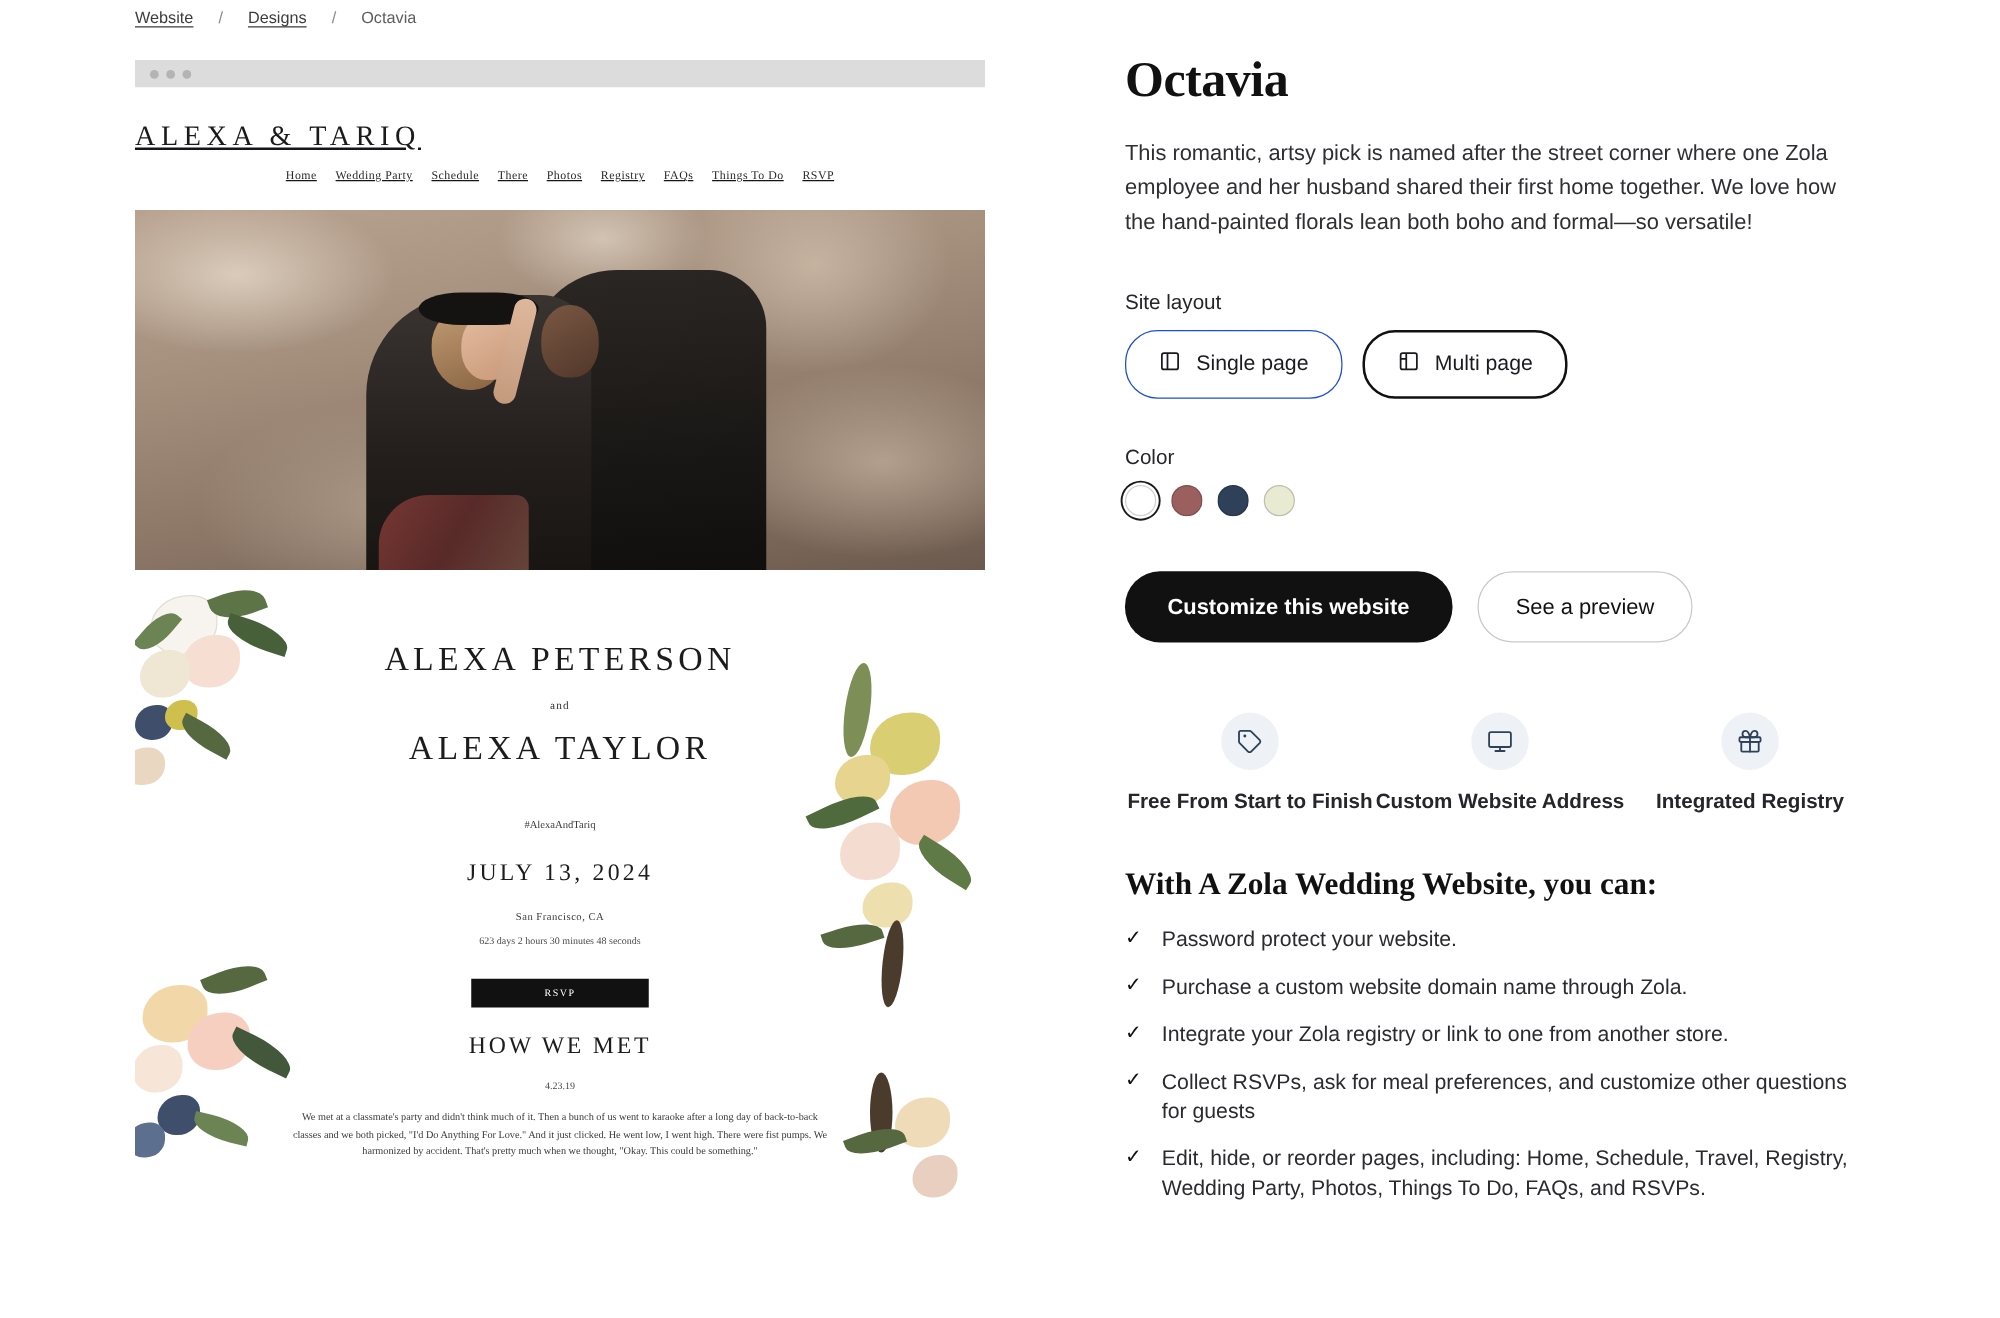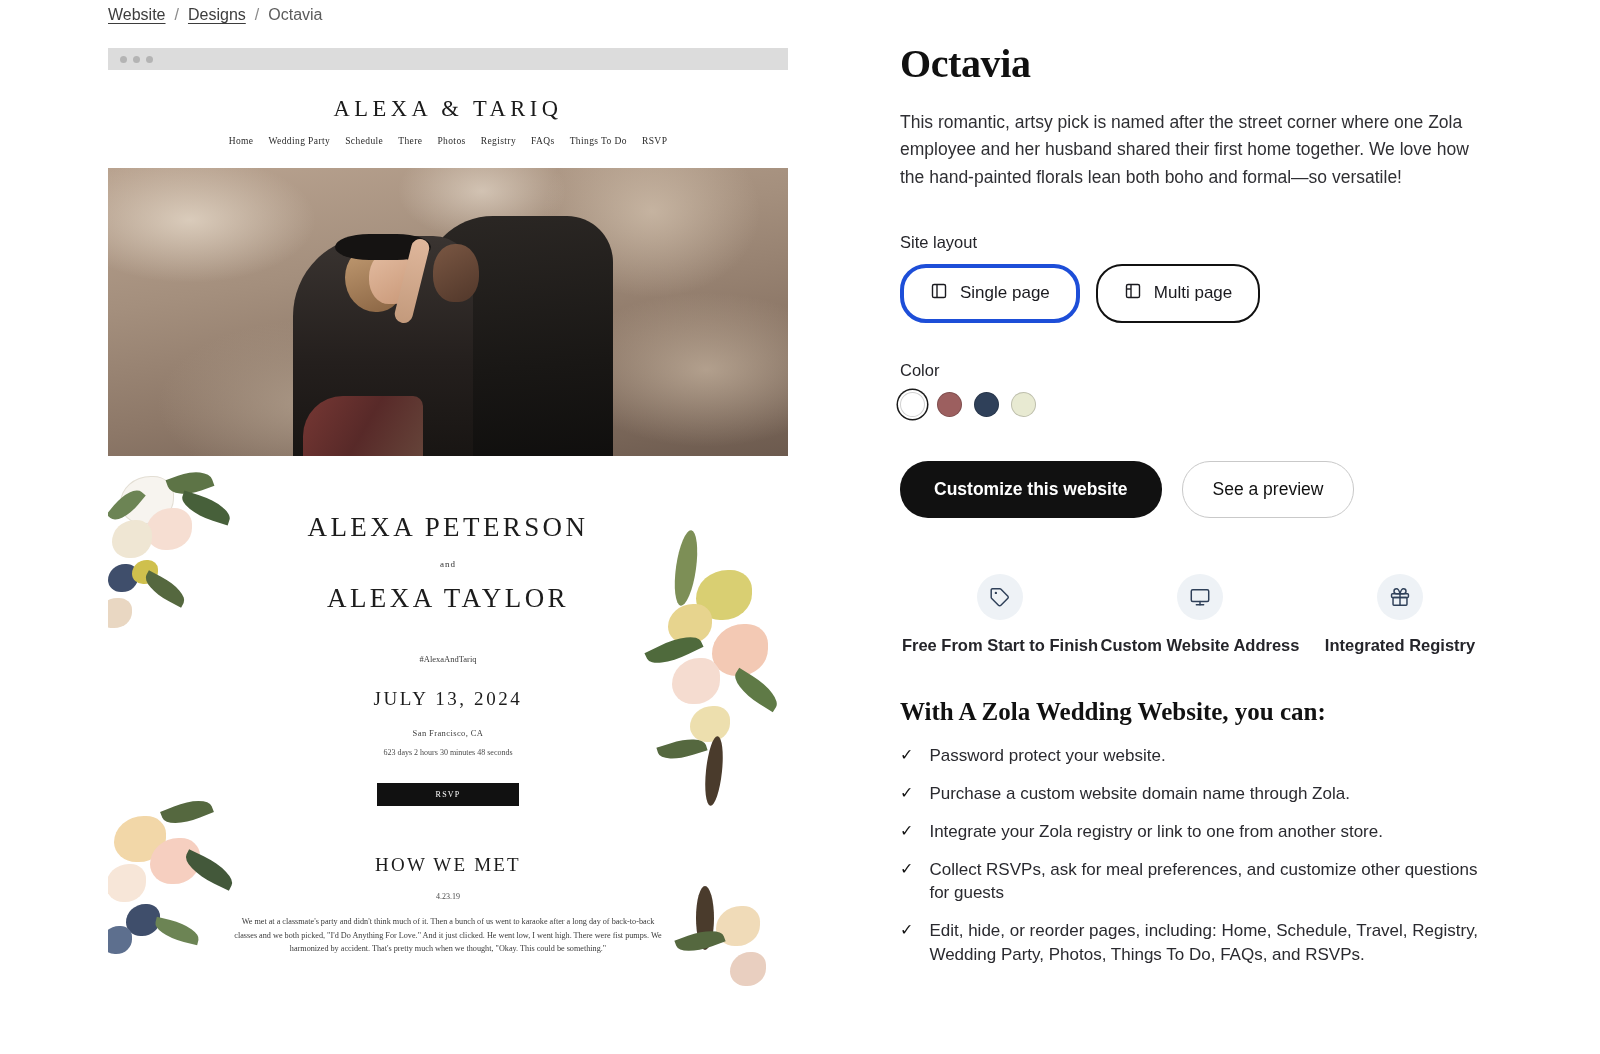--- a/index.html
+++ b/index.html
@@ -14,22 +14,22 @@
   .page {
     position: relative;
     width: 1600px; height: 1054px;
     padding: 0;
   }
 
   
   .breadcrumb {
     position: absolute;
     top: 6px; left: 108px;
-    display: flex; align-items: center; gap: 9px;
-    font-size: 16px;
+    display: flex; align-items: center; gap: 20px;
+    font-size: 13px;
     color: #3d3d3d;
   }
   .breadcrumb a {
     color: #3d3d3d;
     text-decoration: underline;
     text-underline-offset: 3px;
     cursor: pointer;
   }
   .breadcrumb .sep { color: #8a8a8a; text-decoration: none; }
   .breadcrumb .current { color: #5c5c5c; }
@@ -50,22 +50,22 @@
   }
   .dot { width: 7px; height: 7px; border-radius: 50%; background: #b4b4b4; }
 
   .site {
     background: #fff;
     height: 984px;
     overflow: hidden;
     position: relative;
   }
   .site-head {
-    text-align: center;
     padding: 26px 0 10px;
+    text-decoration: underline;
   }
   .site-title {
     font-family: "Liberation Serif", serif;
     font-size: 22.5px;
     letter-spacing: 4.5px;
     color: #1a1a1a;
   }
   .site-nav {
     margin-top: 14px;
     display: flex; justify-content: center; gap: 15px;
@@ -202,21 +202,21 @@
     font-family: "Liberation Serif", serif;
     font-size: 8px;
     letter-spacing: 1.2px;
     padding: 7px 0;
     width: 142px;
     cursor: pointer;
   }
   .howwemet {
     font-family: "Liberation Serif", serif;
     font-size: 19px; letter-spacing: 2.2px;
-    color: #1c1c1c; margin-top: 48px;
+    color: #1c1c1c; margin-top: 20px;
   }
   .wdate2 {
     font-family: "Liberation Serif", serif;
     font-size: 8px; color: #4a4a4a; margin-top: 16px;
   }
   .story {
     font-family: "Liberation Serif", serif;
     font-size: 8.2px;
     line-height: 1.65;
     color: #3a3a3a;
@@ -257,21 +257,21 @@
     width: 580px;
   }
   .section-label {
     font-size: 16.5px;
     color: #25252a;
     margin-bottom: 12px;
   }
   .layout-row { display: flex; gap: 16px; margin-bottom: 38px; }
   .layout-btn {
     display: flex; align-items: center; gap: 12px;
-    border: 4px solid #1d4ed8;
+    border: 1px solid #1d4ed8;
     border-radius: 26px;
     background: #fff;
     padding: 14px 26px;
     font-size: 17px;
     color: #1a1a1f;
     cursor: pointer;
   }
   .layout-btn.selected { border: 2px solid #111; }
   .swatches { display: flex; gap: 12px; margin-bottom: 44px; }
   .swatch {

